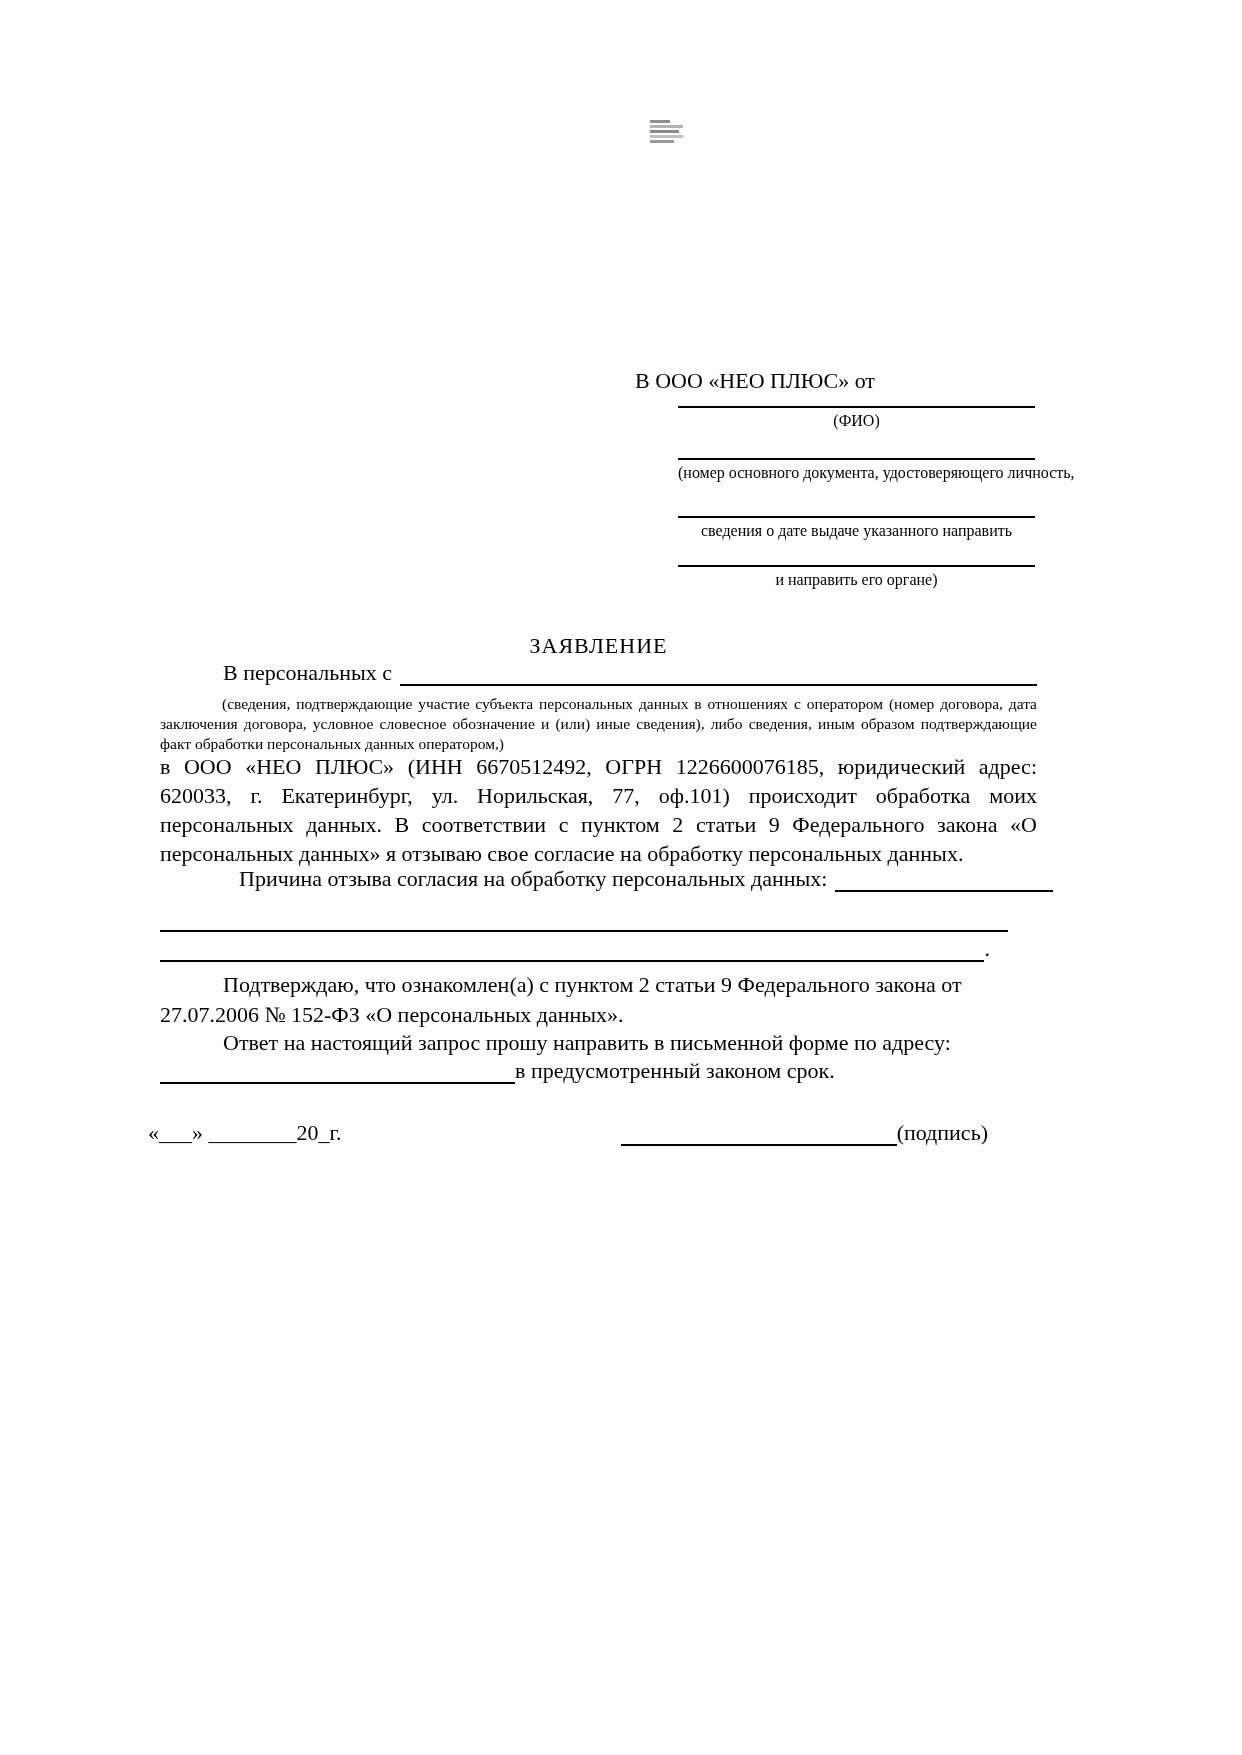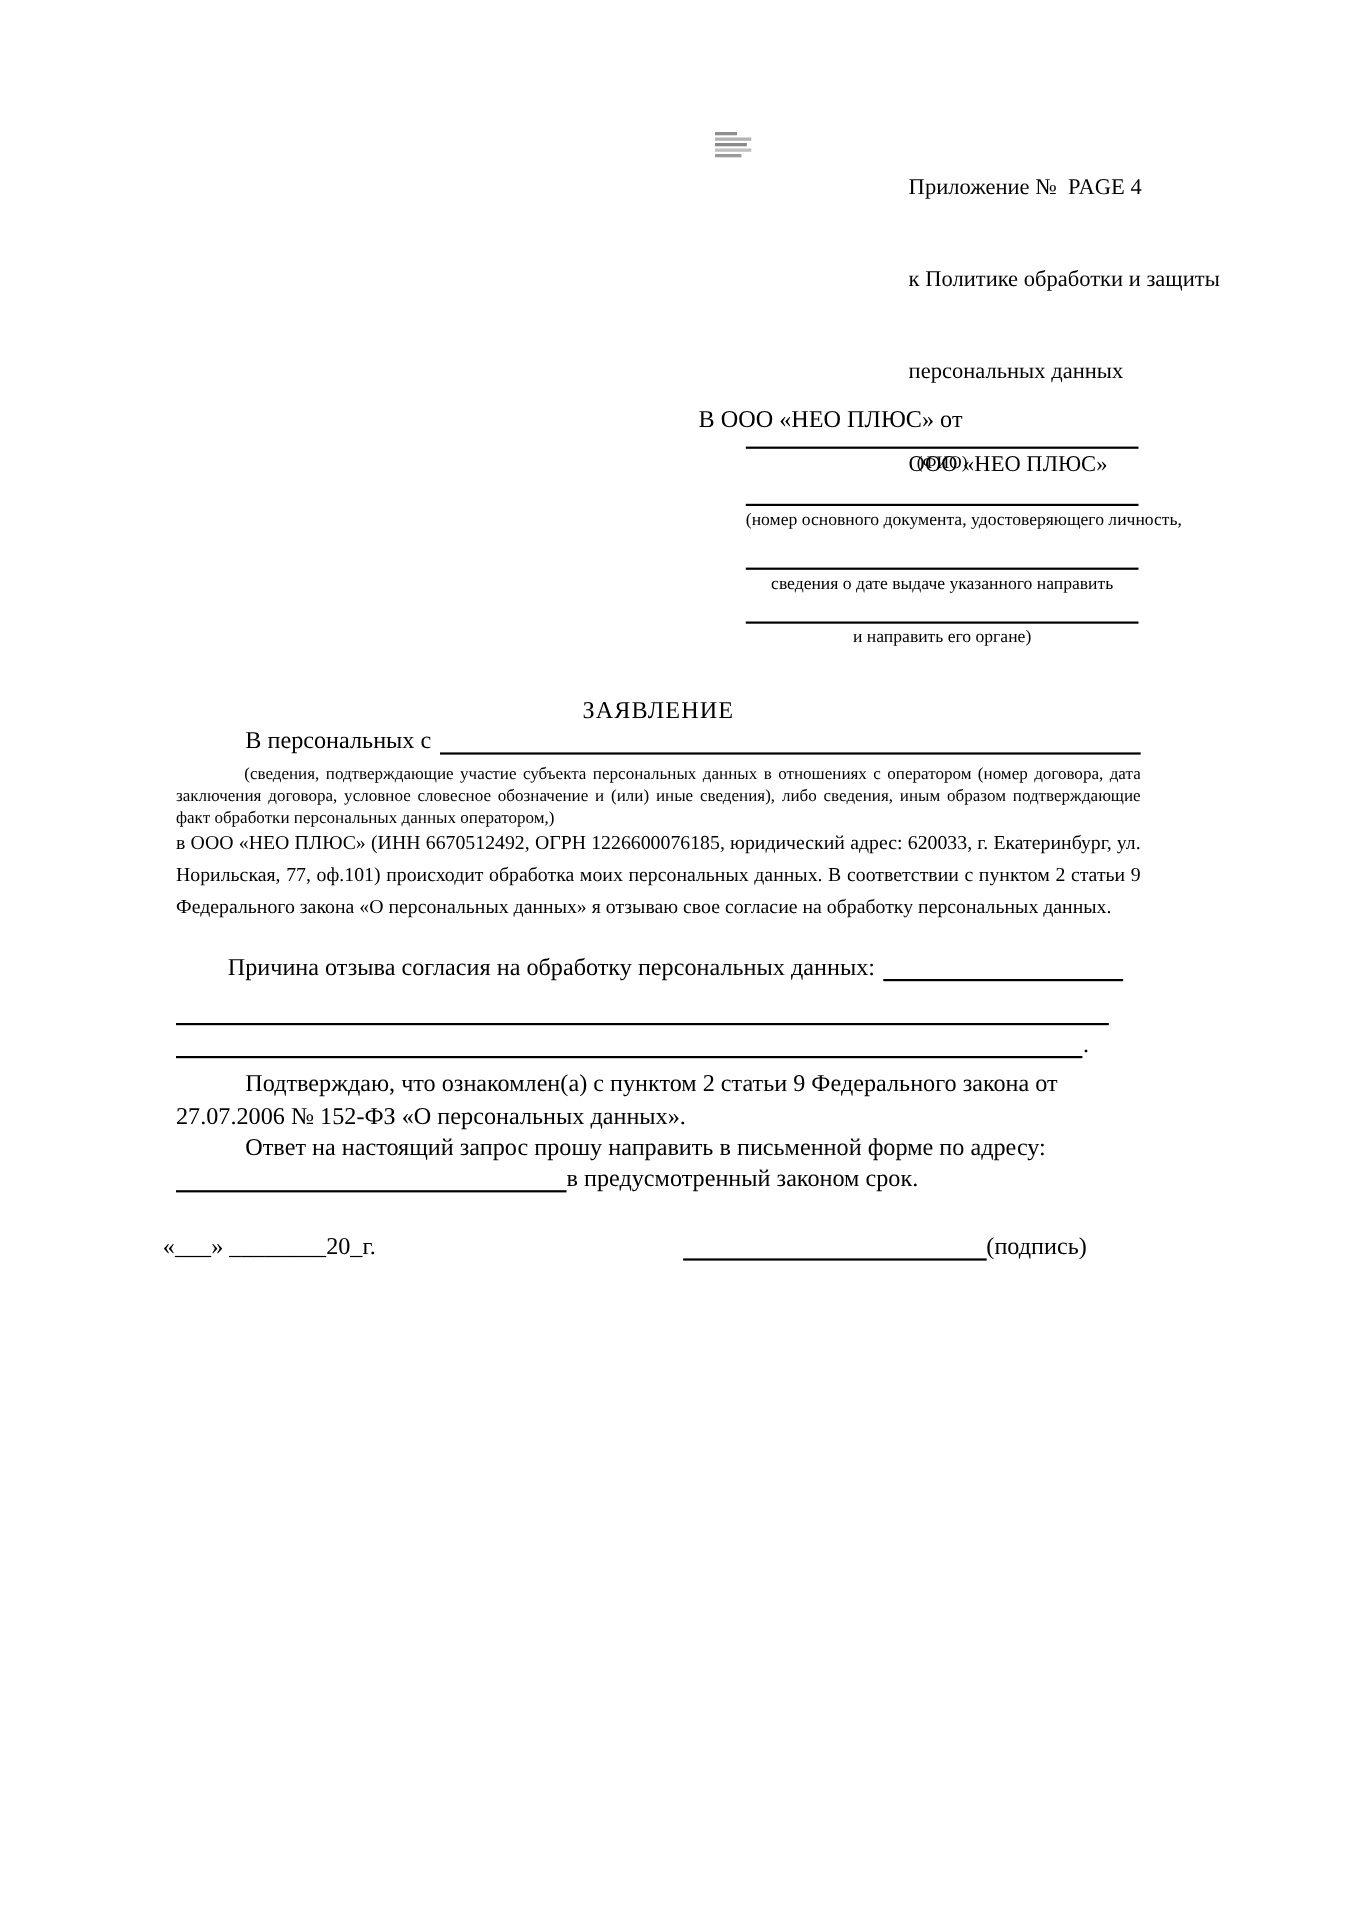--- a/index.html
+++ b/index.html
@@ -60,25 +60,25 @@
   .intro-row .lbl { white-space: nowrap; padding-left: 63px; margin-right: 8px; }
   .ufill { flex: 1 1 auto; border-bottom: 2px solid #000; height: 24px; }
 
   .fineprint {
     position: absolute; left: 160px; top: 694px; width: 877px;
     font-size: 15.5px; line-height: 20px; text-align: justify; text-indent: 62px;
   }
 
   .bodytext {
     position: absolute; left: 160px; top: 752px; width: 877px;
-    font-size: 18px; line-height: 29px; text-align: justify;
+    font-size: 22px; line-height: 29px; text-align: justify;
   }
 
   .reason-row {
-    position: absolute; left: 144px; top: 866px; width: 877px;
+    position: absolute; left: 176px; top: 866px; width: 877px;
     display: flex; align-items: flex-end; font-size: 22px;
   }
   .reason-row .lbl { white-space: nowrap; padding-left: 63px; margin-right: 8px; }
 
   .blank1 {
     position: absolute; left: 160px; top: 904px; width: 848px;
     border-bottom: 2px solid #000; height: 26px;
   }
   .blank2 {
     position: absolute; left: 160px; top: 934px; width: 830px;
@@ -119,26 +119,20 @@
 <div class="page">
 
   <div class="glyph">
     <div class="bar b1"></div>
     <div class="bar b2"></div>
     <div class="bar b3"></div>
     <div class="bar b4"></div>
     <div class="bar b5"></div>
   </div>
 
-  <div class="hdr">
-    <div>Приложение №  PAGE 4</div>
-    <div>к Политике обработки и защиты</div>
-    <div>персональных данных</div>
-    <div>ООО «НЕО ПЛЮС»</div>
-  </div>
 
 
   <div class="to-line">В ООО «НЕО ПЛЮС» от</div>
 
   <div class="fields">
     <div class="fline"></div>
     <div class="fcap">(ФИО)</div>
     <div class="fgap1"></div>
     <div class="fline"></div>
     <div class="fcap">(номер основного документа, удостоверяющего личность,</div>

